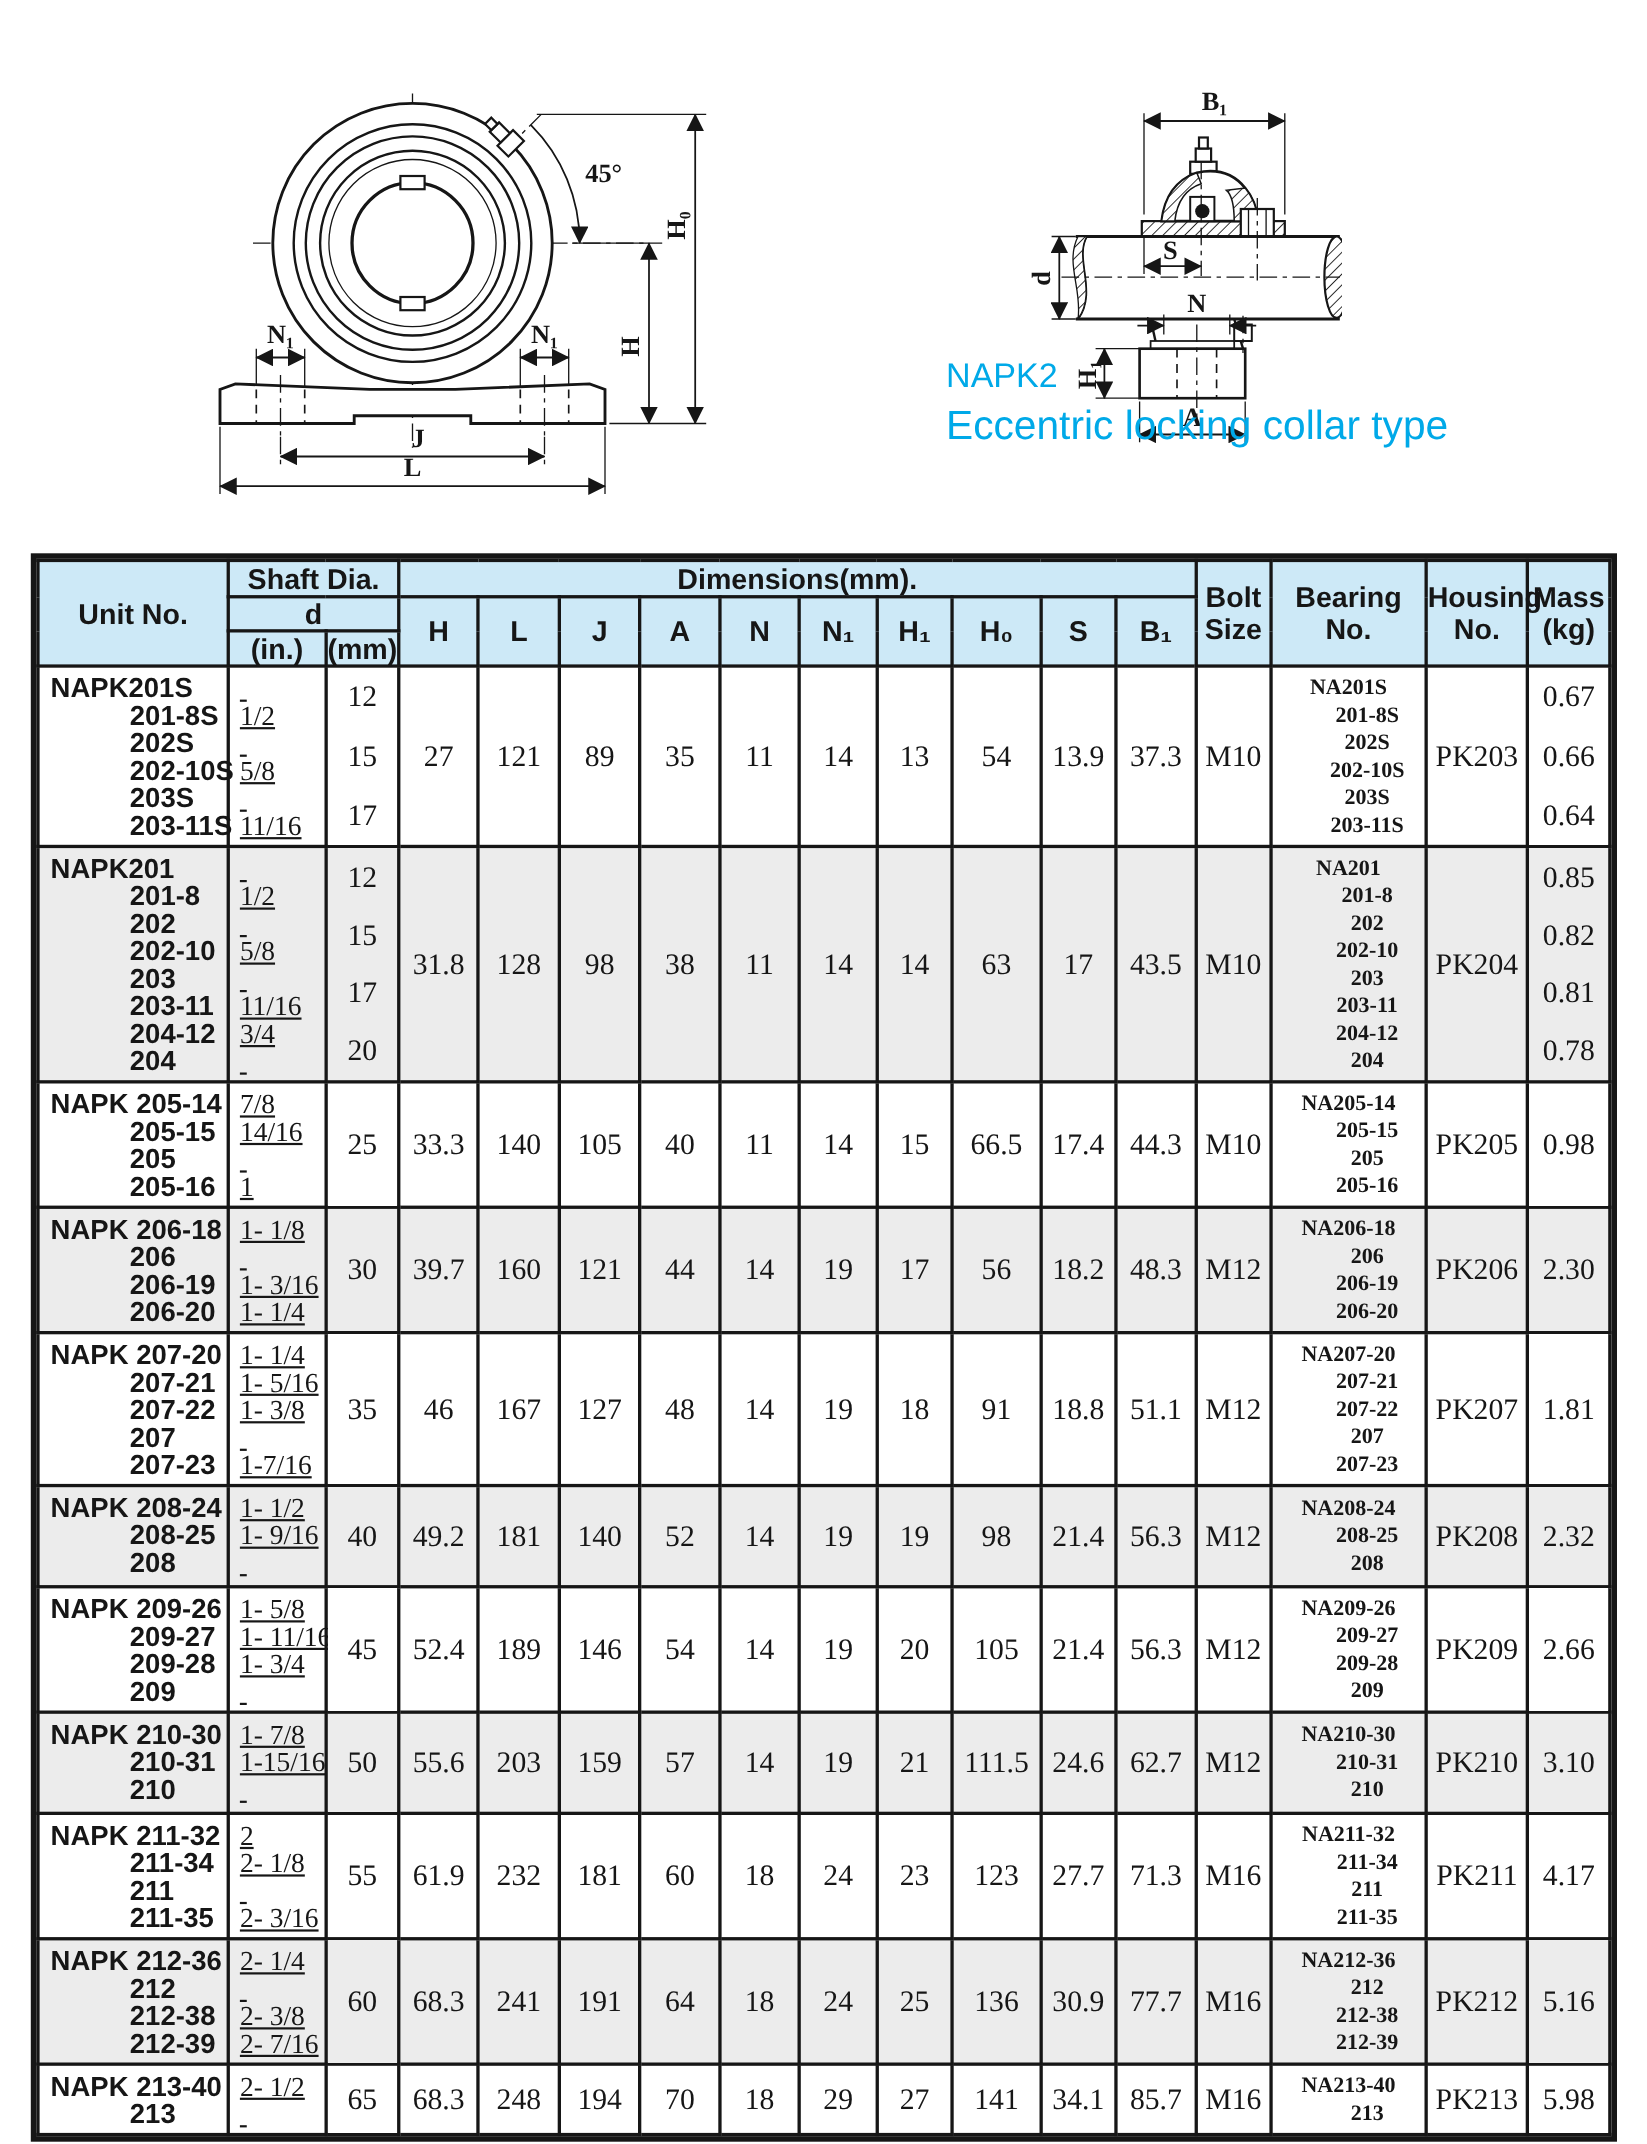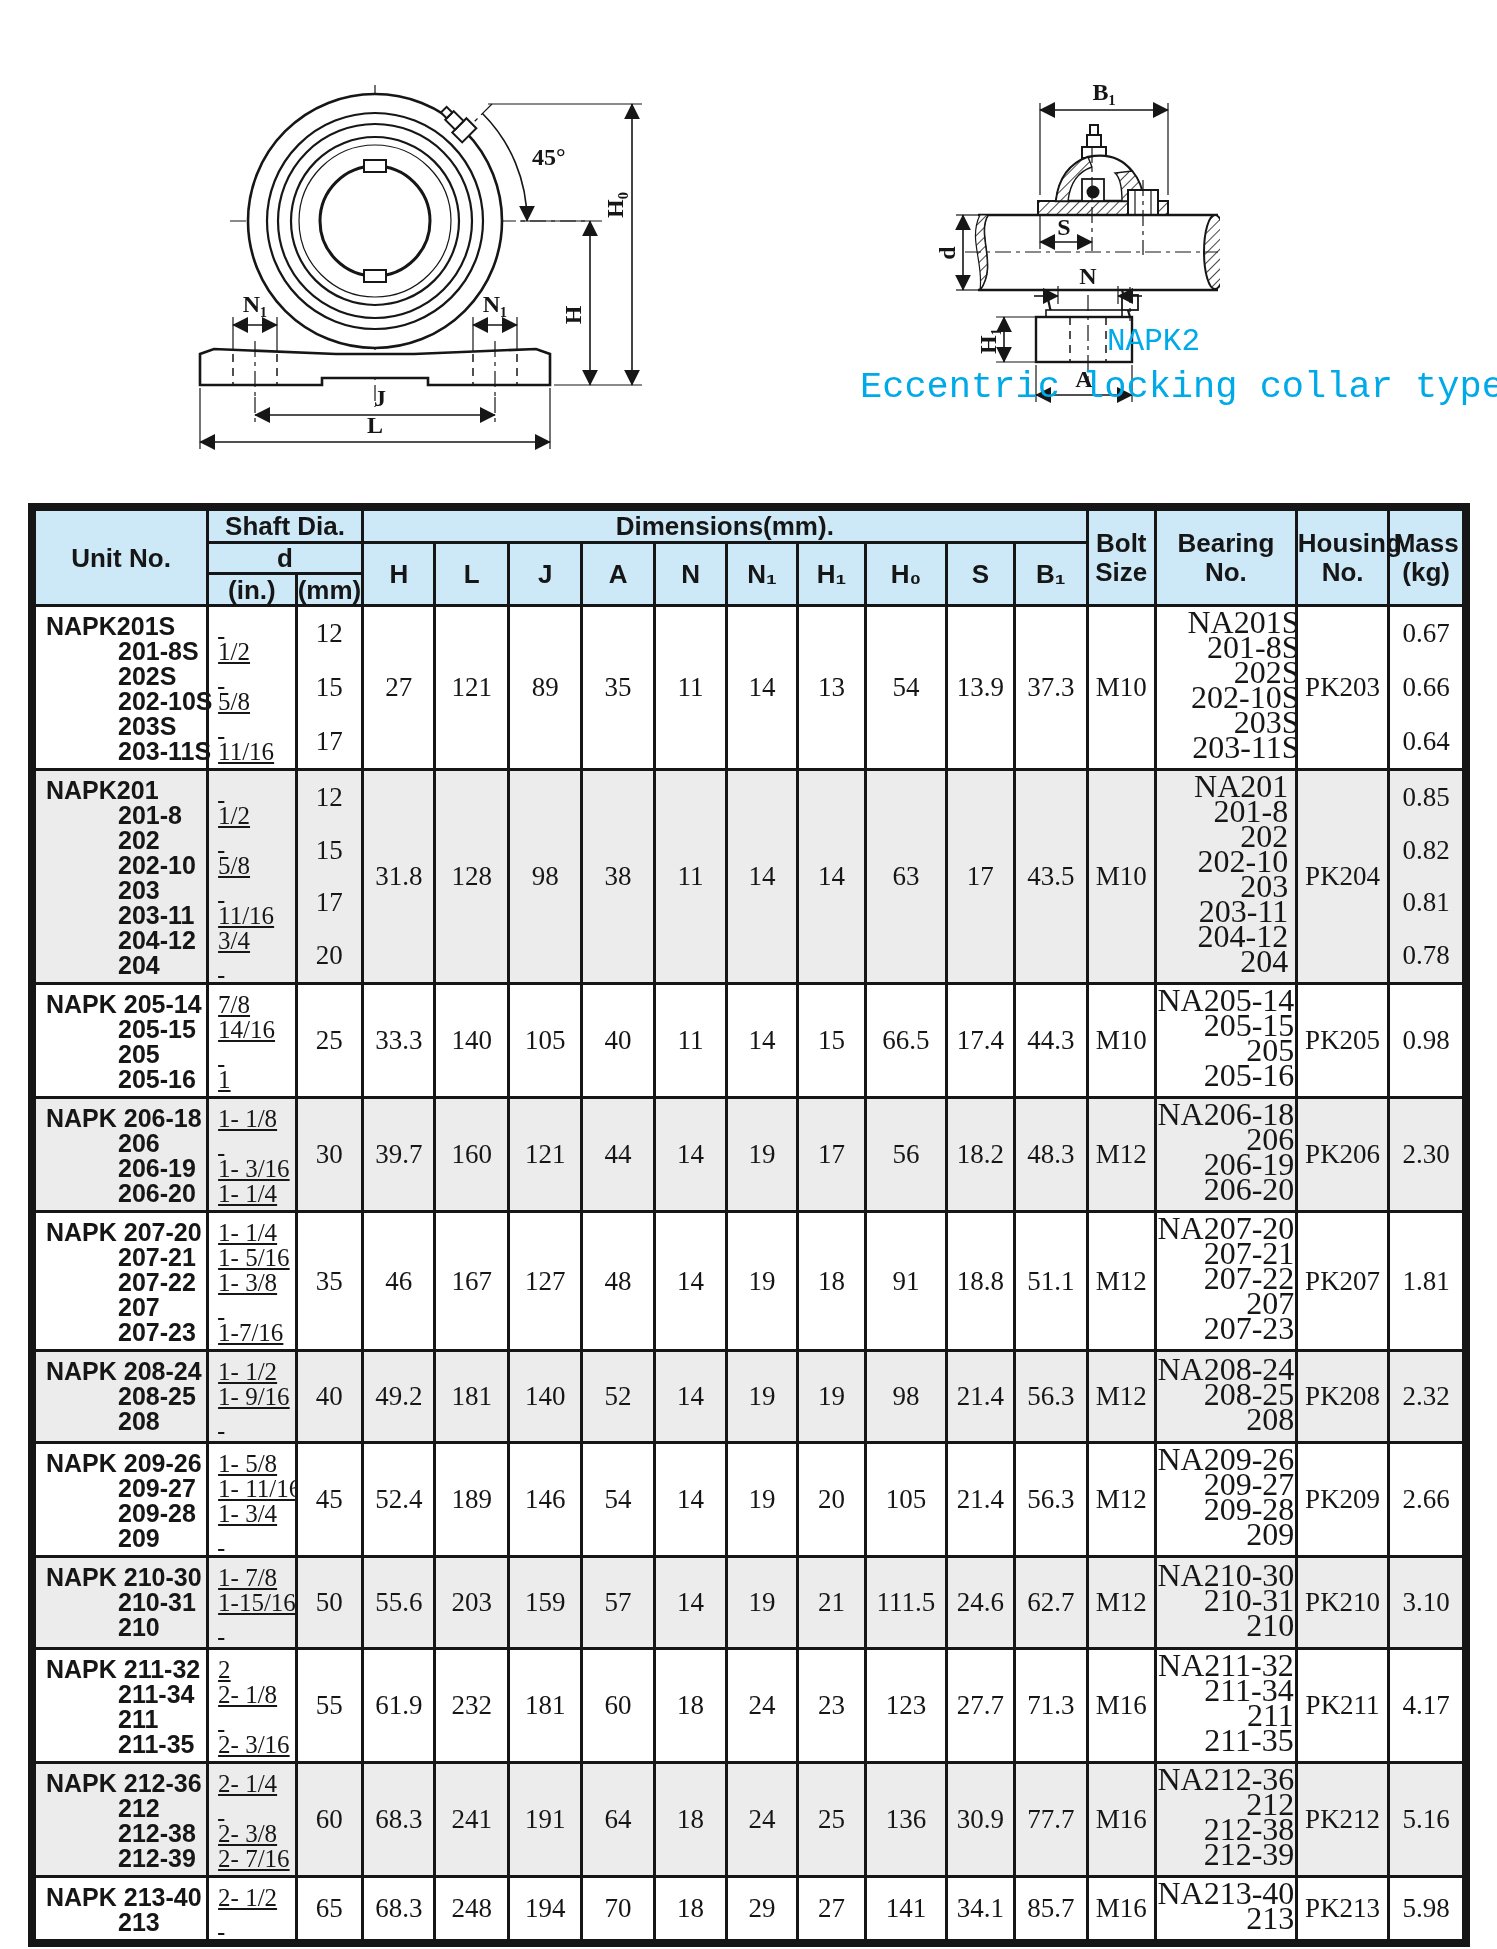--- a/index.html
+++ b/index.html
@@ -7,41 +7,41 @@
   .page{position:relative;width:1497px;height:1949px;background:#fff;overflow:hidden;
         font-family:"Liberation Sans",sans-serif;color:var(--ink);}
   svg{position:absolute;}
   svg .outline{stroke:var(--ink);stroke-width:2.6;fill:#fff;}
   svg .ln{stroke:var(--ink);stroke-width:2.2;fill:none;}
   svg .thin{stroke:var(--ink);stroke-width:1.2;fill:none;}
   svg .dim{stroke:var(--ink);stroke-width:1.6;fill:none;}
   svg .cl{stroke:var(--ink);stroke-width:1.2;fill:none;stroke-dasharray:16 5 4 5;}
   svg .dash{stroke:var(--ink);stroke-width:1.5;fill:none;stroke-dasharray:8 6;}
   svg .lbl{font-family:"Liberation Serif",serif;font-weight:bold;font-size:24px;fill:var(--ink);}
-  .title-block{position:absolute;left:860px;top:326px;width:340px;text-align:right;
-               font-family:Liberation Mono, monospace;color:var(--accent);line-height:1.05;}
+  .title-block{position:absolute;left:860px;top:326px;width:340px;text-align:left;
+               font-family:Liberation Sans, sans-serif;color:var(--accent);line-height:1.05;}
   .title-block .t1{font-size:31px;}
   .title-block .t2{font-size:37px;margin-top:9px;white-space:nowrap;}
   .tablewrap{position:absolute;left:28px;top:503px;width:1442px;border:5px solid var(--ink);box-sizing:border-box;}
   table{border-collapse:collapse;table-layout:fixed;width:100%;}
   th,td{border:3px solid var(--ink);padding:0;}
   thead th{background:var(--hdr);font-weight:bold;font-size:26px;text-align:center;
            vertical-align:middle;white-space:pre-line;line-height:1.08;font-family:"Liberation Sans",sans-serif;}
   tr.h1{height:33px;} tr.h2{height:31px;} tr.h3{height:32px;}
   td{font-family:"Liberation Serif",serif;font-size:27px;text-align:center;vertical-align:middle;background:#fff;}
   tr.alt td{background:var(--alt);}
   .unit-cell{vertical-align:top;text-align:left;font-family:"Liberation Sans",sans-serif;
              font-weight:bold;font-size:25px;padding:7px 2px 4px 10px;}
   .uline{line-height:25px;white-space:nowrap;}
   .uline.sub{padding-left:72px;}
   .in-cell{vertical-align:top;text-align:left;padding:7px 2px 4px 9px;font-size:25px;text-decoration:underline;}
   .iline{line-height:25px;white-space:nowrap;}
   .rel{position:relative;margin-left:35px;}
   .fill{position:absolute;inset:0;display:flex;flex-direction:column;justify-content:space-around;align-items:center;}
-  .bearing-cell .bblock{display:inline-block;text-align:right;font-size:32px;}
+  .bearing-cell .bblock{display:inline-block;text-align:center;font-size:20px;font-weight:bold;}
   .bline{line-height:25px;white-space:nowrap;}
   .bline.sub{padding-left:34px;}
 </style>
 </head>
 <body>
 
 <div class="page">
 
   <svg style="left:170px;top:75px;" width="500" height="395" viewBox="0 0 500 395">
     <defs>

